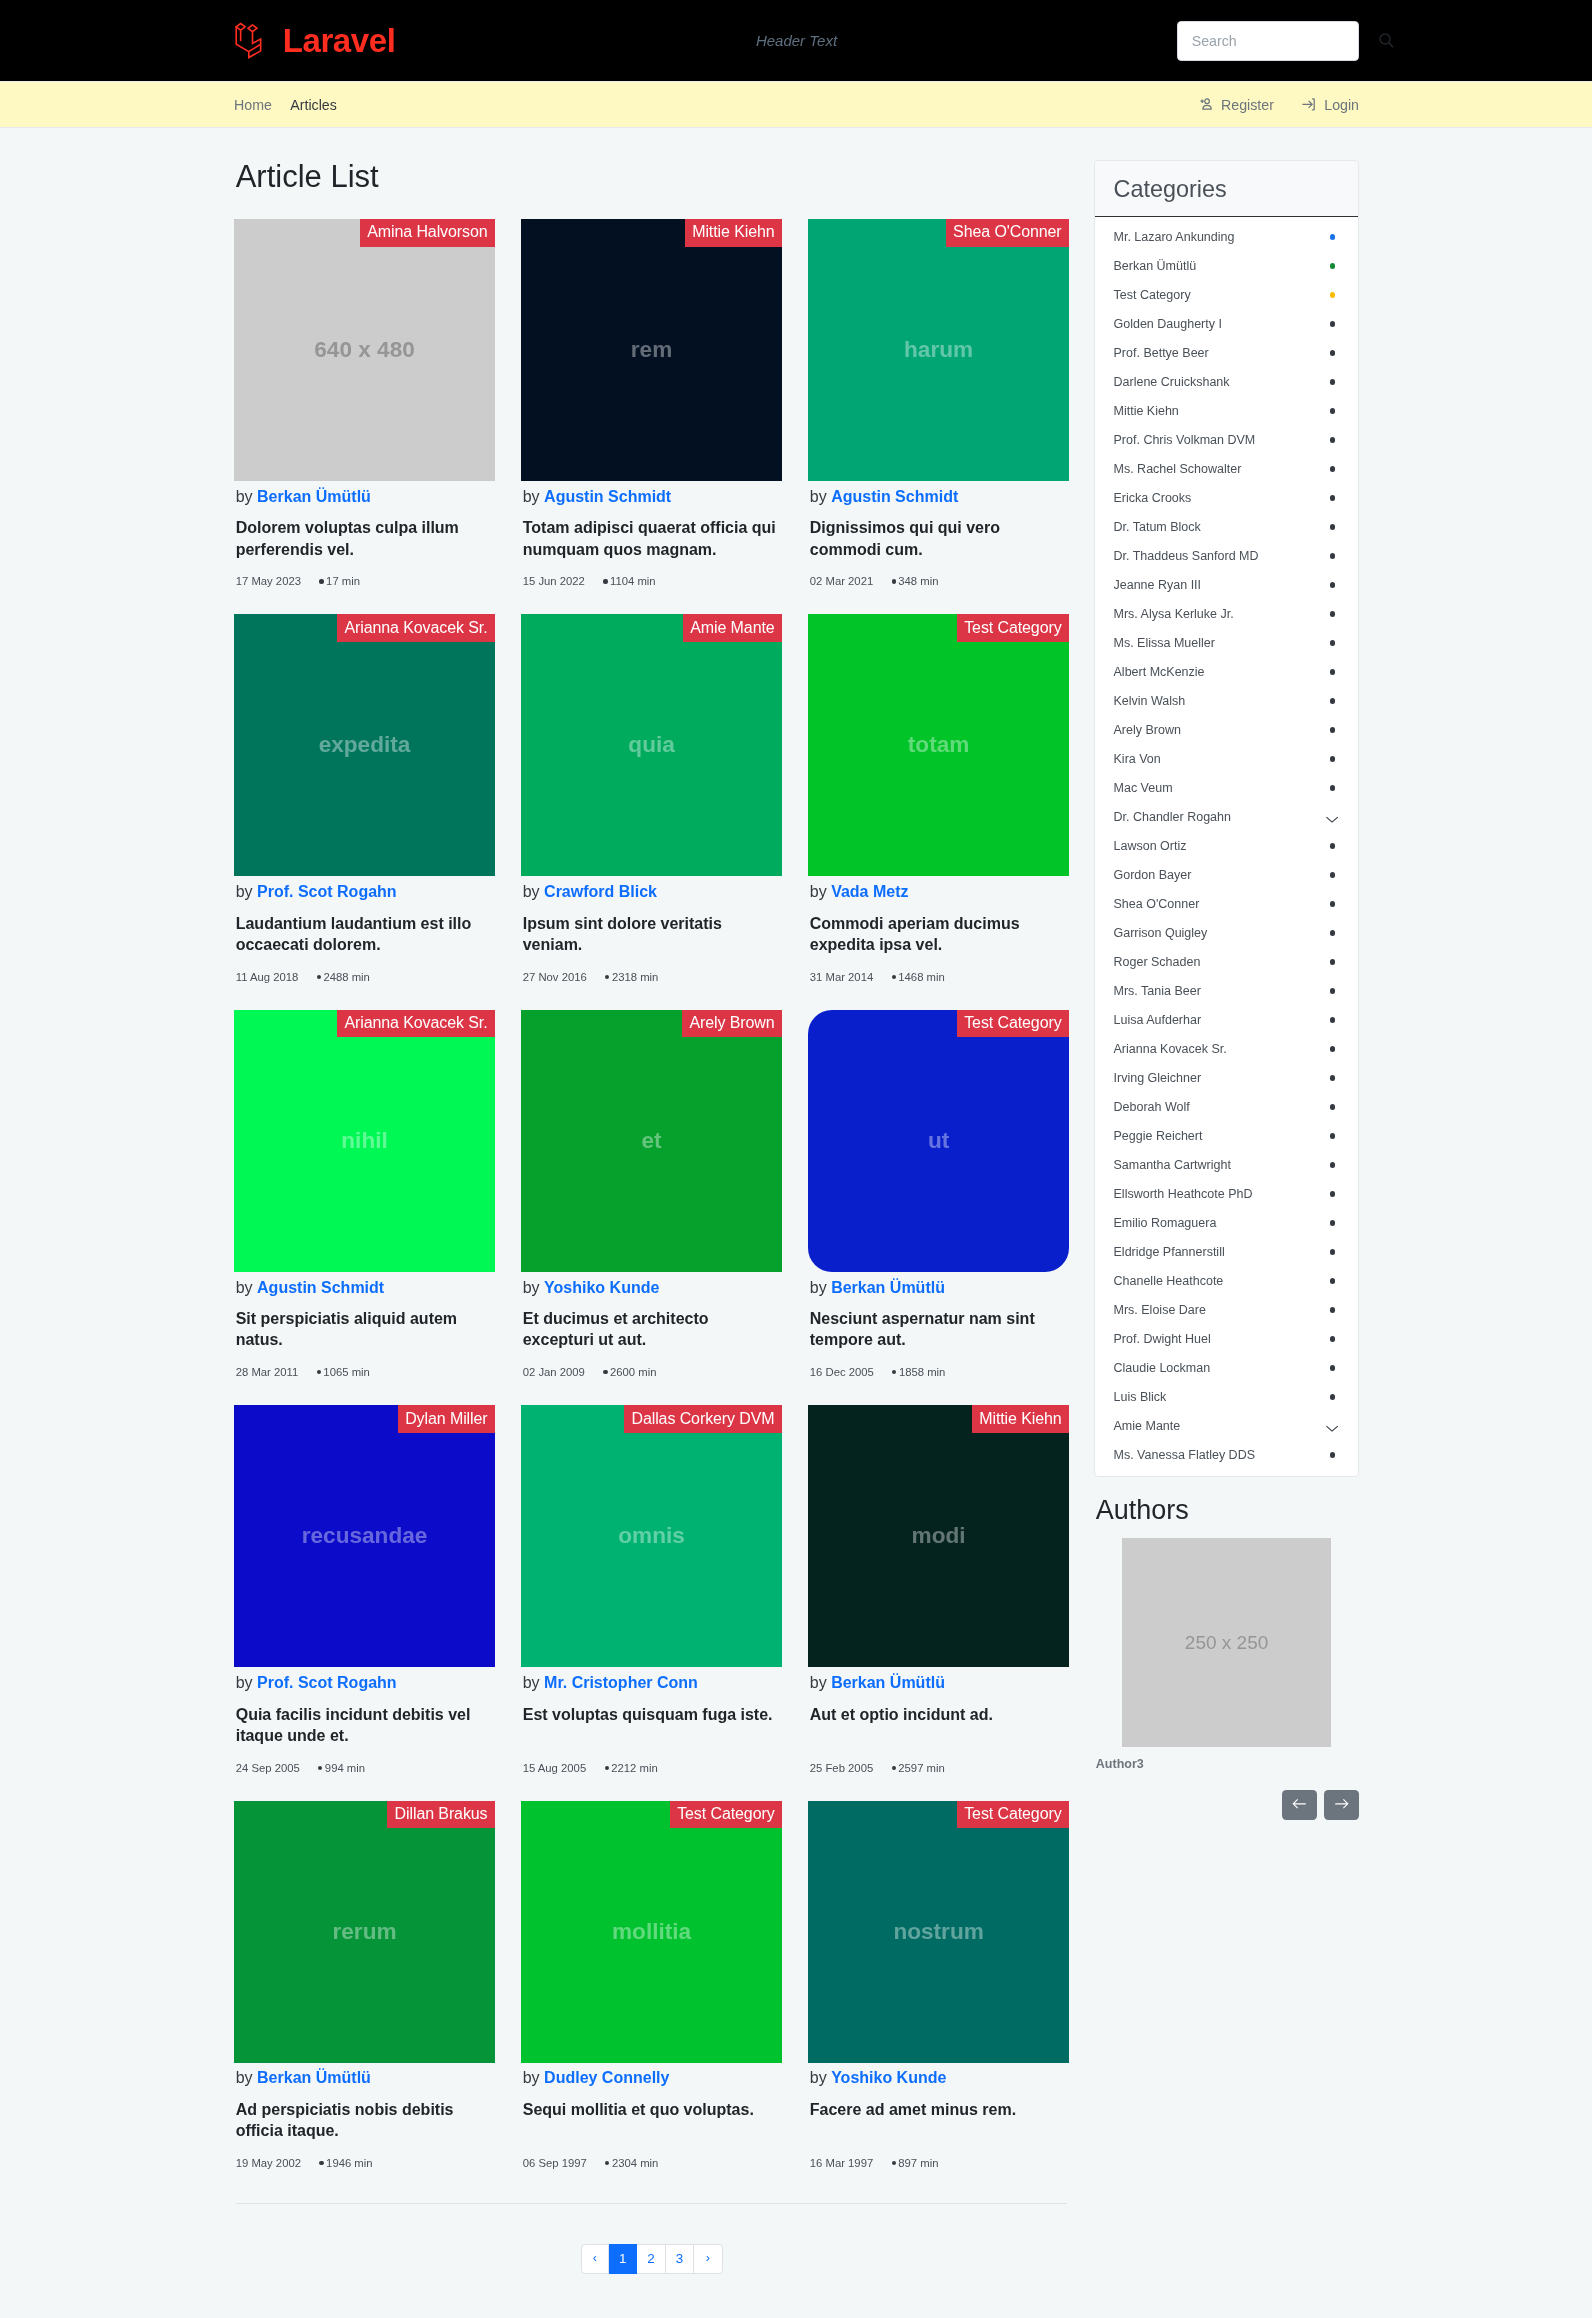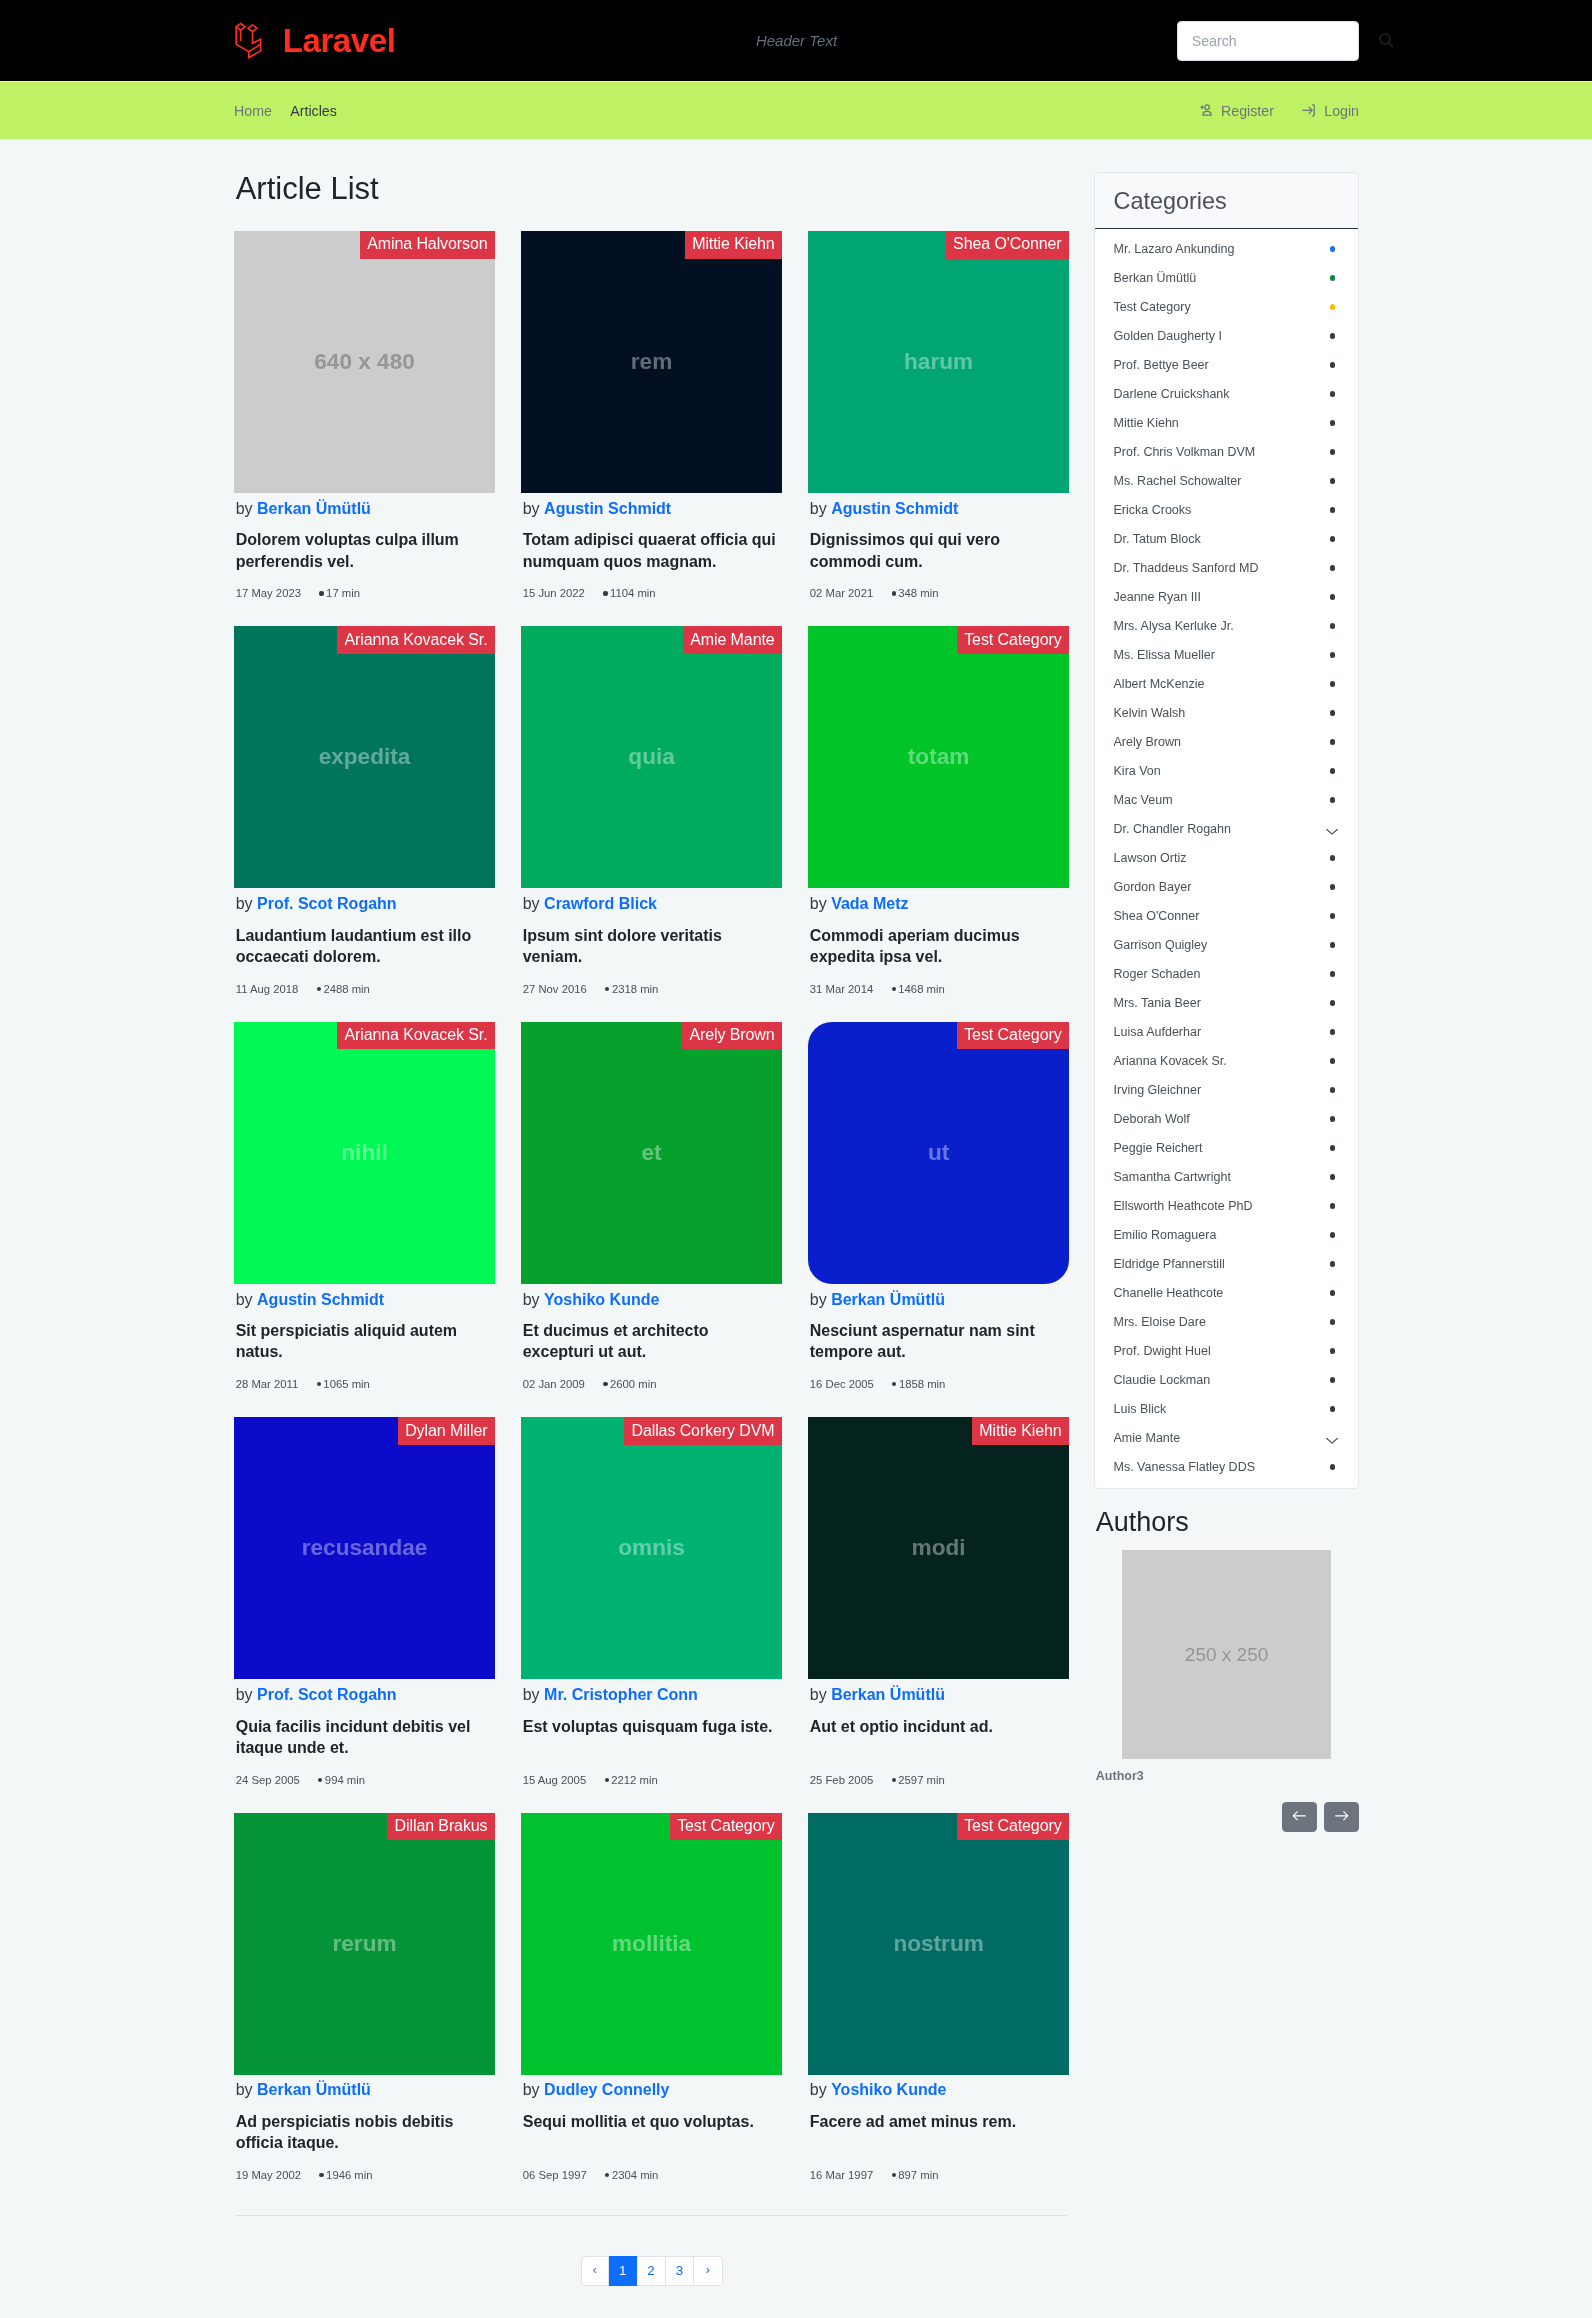--- a/index.html
+++ b/index.html
@@ -40,24 +40,24 @@
   }
   .search-box input {
     border:0; outline:0; flex:1; font-size:14.2px; color:#6c757d;
     font-family:"Liberation Sans", sans-serif; background:transparent;
   }
   .search-box input::placeholder { color:#9aa3ab; }
   .search-icon { width:18.4px; height:18.4px; flex-shrink:0; }
 
   
   .navbar {
-    background:#bef264;
+    background:#fef9c3;
     border-top:0.8px solid #eceef0;
     border-bottom:0.8px solid #e6e9ec;
-    height:59px;
+    height:47px;
     display:flex; align-items:center;
     padding:0 234px;
   }
   .nav-left { display:flex; align-items:center; gap:18.4px; }
   .nav-link { font-size:14.2px; color:#6c757d; }
   .nav-link.active { color:#343a40; }
   .nav-right { margin-left:auto; display:flex; align-items:center; gap:27px; }
   .auth-link { display:flex; align-items:center; gap:6.7px; font-size:14.2px; color:#6c757d; }
   .auth-icon { width:16.7px; height:16.7px; }
 

